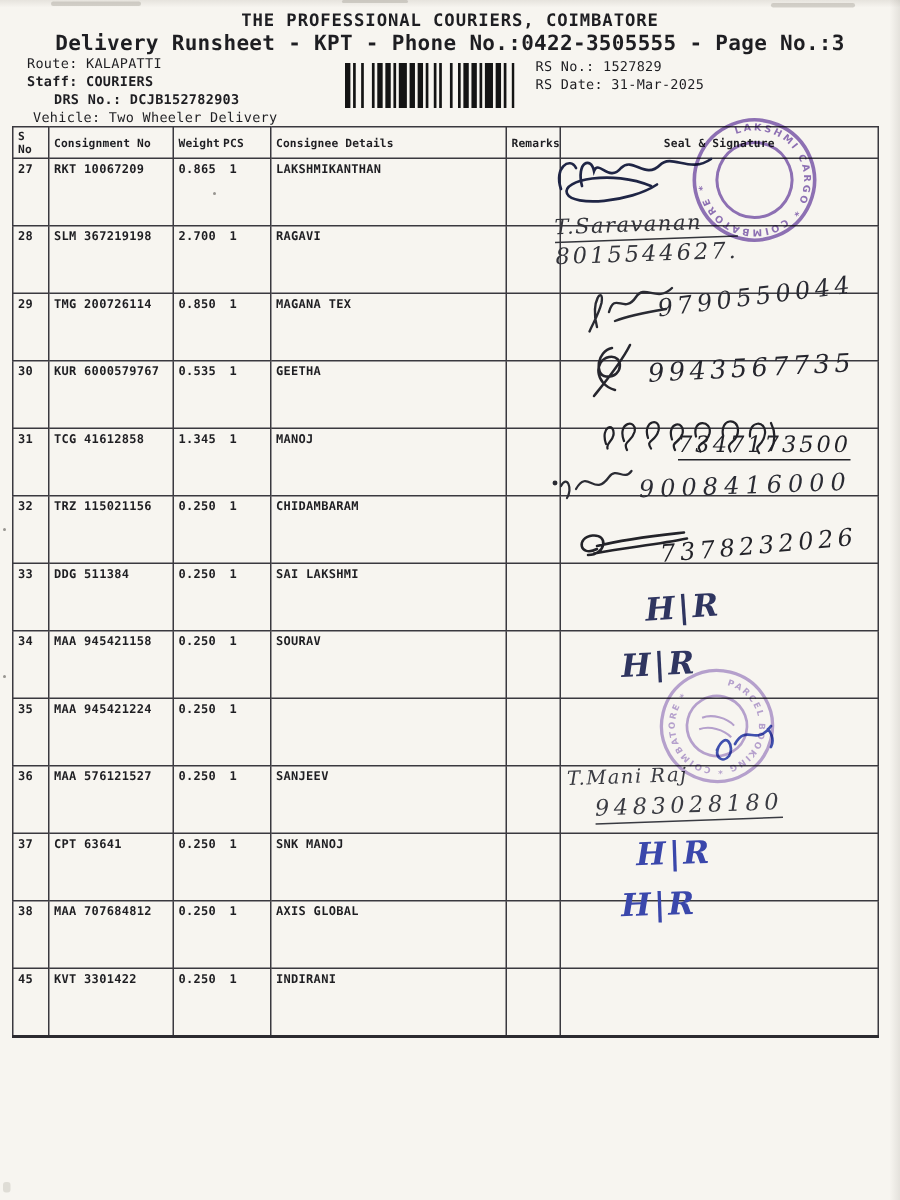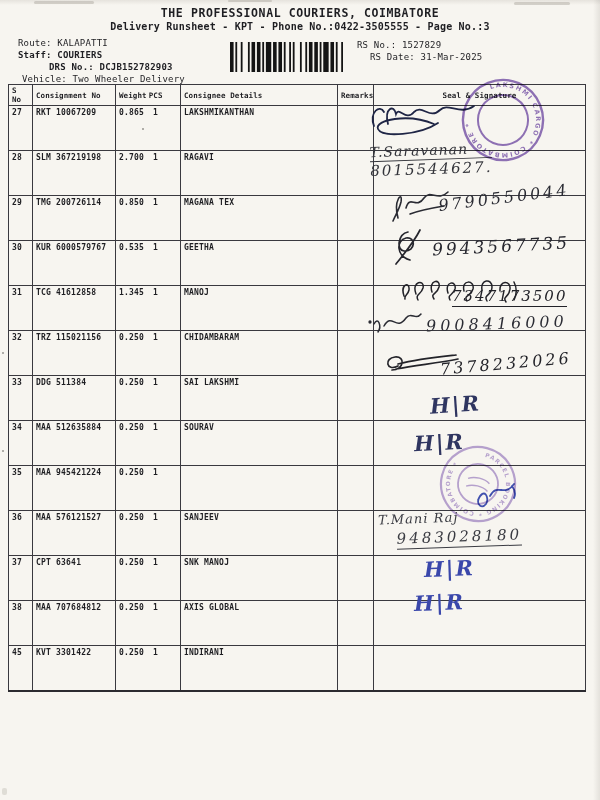--- a/index.html
+++ b/index.html
@@ -4,26 +4,26 @@
 <style>
   html,body{margin:0;padding:0;}
   .page{position:relative;width:600px;height:800px;overflow:hidden;
         background:linear-gradient(180deg,#e6e3dd 0px,#f7f5f0 5px 100%);
         font-family:"DejaVu Sans Mono",monospace;color:#1e1e22;}
   .page::after{content:"";position:absolute;right:0;top:0;width:7px;height:100%;
         background:linear-gradient(90deg,rgba(0,0,0,0),rgba(90,85,75,.12));pointer-events:none;}
   .title{position:absolute;top:6px;left:0;width:600px;text-align:center;
          font-size:11.5px;font-weight:700;letter-spacing:.6px;}
   .subtitle{position:absolute;top:21px;left:0;width:600px;text-align:center;
-         font-size:10px;font-weight:700;letter-spacing:.2px;}
+         font-size:14px;font-weight:700;letter-spacing:.2px;}
   .info{position:absolute;font-size:9px;white-space:nowrap;letter-spacing:.2px;}
   .b{font-weight:700;}
   #route{left:18px;top:38px;} #staff{left:18px;top:50px;}
-  #drs{left:31px;top:62px;padding-left:18px;} #vehicle{left:22px;top:74px;text-align:center;}
-  #rsno{left:357px;top:40px;} #rsdate{left:370px;top:52px;}
+  #drs{left:18px;top:62px;padding-left:18px;} #vehicle{left:22px;top:74px;text-align:center;}
+  #rsno{left:357px;top:40px;} #rsdate{left:357px;top:52px;}
   #barcode{position:absolute;left:230px;top:42px;}
   
   table.sheet{position:absolute;left:8px;top:84px;width:577px;border-collapse:collapse;
         table-layout:fixed;border:1.6px solid #2c2b30;border-bottom:2.5px solid #2c2b30;}
   .sheet th,.sheet td{border:1px solid #3a393f;overflow:hidden;}
   .sheet thead th{height:13px;font-size:7.5px;font-weight:700;text-align:left;
         padding:1px 3px;letter-spacing:.1px;}
   .sheet thead th.center{text-align:center;}
   .sheet tbody td{height:40px;vertical-align:top;font-size:8px;font-weight:700;
         padding:2px 3px;letter-spacing:.2px;white-space:nowrap;}
@@ -179,21 +179,21 @@
         <tr>
           <td>33</td>
           <td>DDG 511384</td>
           <td><span class="wt">0.250</span><span>1</span></td>
           <td>SAI LAKSHMI</td>
           <td></td>
           <td></td>
         </tr>
         <tr>
           <td>34</td>
-          <td>MAA 512635884</td>
+          <td>MAA 945421158</td>
           <td><span class="wt">0.250</span><span>1</span></td>
           <td>SOURAV</td>
           <td></td>
           <td></td>
         </tr>
         <tr>
           <td>35</td>
           <td>MAA 945421224</td>
           <td><span class="wt">0.250</span><span>1</span></td>
           <td></td>

